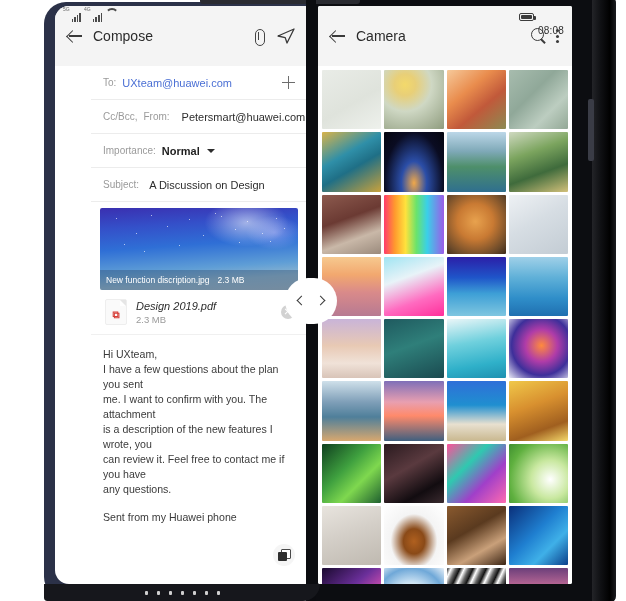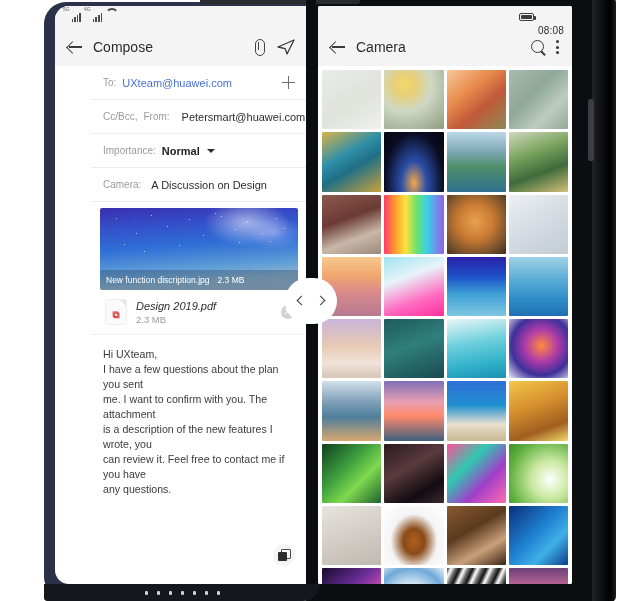--- a/index.html
+++ b/index.html
@@ -59,21 +59,21 @@
     border:2px solid #4a4a4a; border-radius:50%;
     clip-path:polygon(0 0,100% 0,50% 55%);
   }
   .batt{ width:15px; height:8px; border:1px solid #3c3c3c; border-radius:2px; position:relative; }
   .batt::after{ content:""; position:absolute; right:-3px; top:2px; width:2px; height:4px; background:#3c3c3c; border-radius:0 1px 1px 0;}
   .batt i{ position:absolute; left:1px; top:1px; bottom:1px; width:11px; background:#3c3c3c; border-radius:1px;}
   .clock{ font-size:10px; color:#2e2e2e; letter-spacing:.2px;margin-top:26px; }
 
   
   .appbar{
-    height:38px; display:flex; align-items:center; gap:10px;
+    height:38px; display:flex; align-items:flex-start; gap:10px;
     background:#f4f4f4; padding:0 12px;
   }
   .appbar .title{ font-size:14px; color:#2b2b2b; flex:1; }
   .ic{ display:inline-block; color:#333; cursor:pointer; }
   .back{ width:16px; height:16px; position:relative; }
   .back::before{
     content:""; position:absolute; left:1px; top:4px; width:8px; height:8px;
     border-left:1.4px solid #3a3a3a; border-bottom:1.4px solid #3a3a3a;
     transform:rotate(45deg);
   }
@@ -292,21 +292,21 @@
         <span class="fvalue" style="margin-left:6px">Petersmart@huawei.com</span>
       </div>
 
       <div class="field">
         <span class="flabel">Importance:</span>
         <span class="fvalue bold">Normal</span>
         <span class="caret"></span>
       </div>
 
       <div class="field">
-        <span class="flabel">Camera:</span>
+        <span class="flabel">Subject:</span>
         <span class="fvalue" style="margin-left:4px">A Discussion on Design</span>
       </div>
 
 
       <div class="att-img">
         <div class="stars">
           <i style="left:8%;top:12%"></i>
             <i style="left:18%;top:30%"></i>
             <i style="left:26%;top:8%"></i>
           <i style="left:34%;top:22%"></i>
@@ -339,20 +339,21 @@
         </span>
         <span class="xbtn"></span>
       </div>
 
       <div class="mailtext">Hi UXteam,
 I have a few questions about the plan you sent
 me. I want to confirm with you. The attachment
 is a description of the new features I wrote, you
 can review it. Feel free to contact me if you have
 any questions.</div>
+      <div class="sig-line">Sent from my Huawei phone</div>
     </div>
 
     <div class="float-mw">
       <span class="mw-ic"></span>
     </div>
   </div>
 
   <div class="screen" id="screen-right">
 
     <div class="statusbar" id="statusbar-right">

